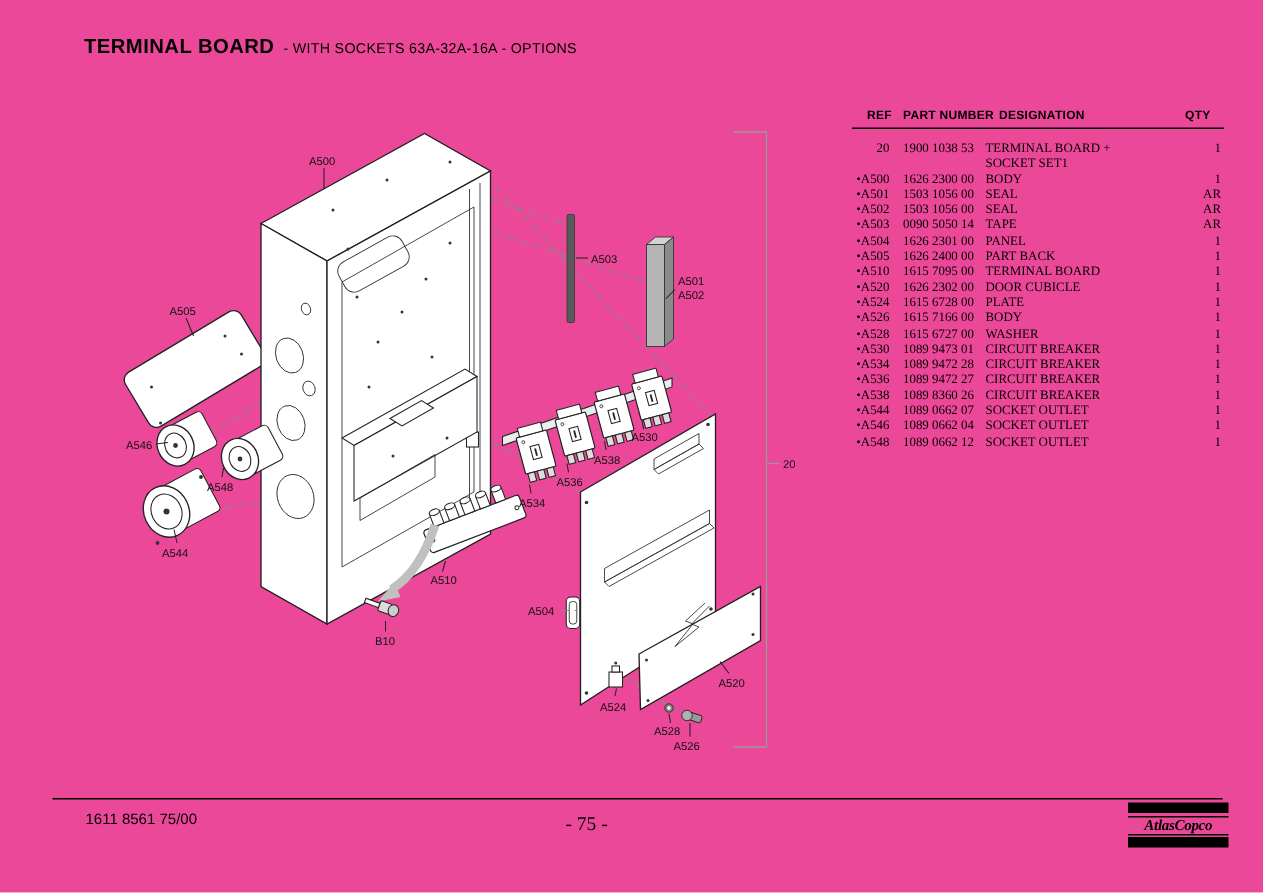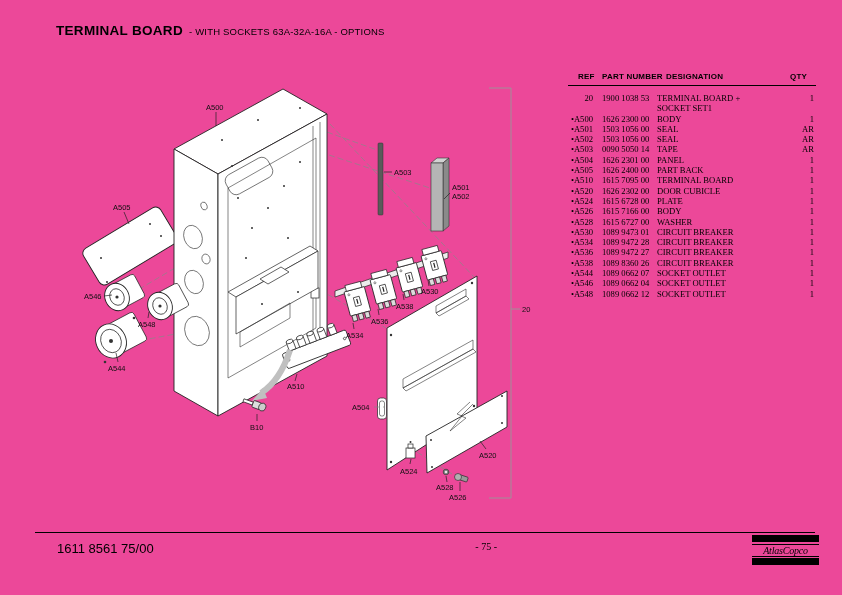--- a/index.html
+++ b/index.html
@@ -33,26 +33,26 @@
   .t-body{margin-top:7px;font-family:"Liberation Serif",serif;font-size:8.6px;line-height:10.3px}
   .row{display:flex;align-items:flex-start}
   .c-ref{width:25px;text-align:right;white-space:nowrap}
   .c-part{width:64px;padding-left:9px}
   .c-desig{flex:1}
   .c-desig.lvl2{padding-left:8px}
   .c-qty{width:26px;text-align:right;padding-right:2px}
 
   
   .footer-rule{position:absolute;left:35px;top:532px;width:780px;border-top:1px solid #000}
-  .doc-number{position:absolute;left:57px;top:541px;font-size:13px}
-  .page-number{position:absolute;left:377px;top:541px;width:120px;text-align:right;font-size:10px;
+  .doc-number{position:absolute;left:57px;top:541px;font-size:10px}
+  .page-number{position:absolute;left:377px;top:541px;width:120px;text-align:left;font-size:13px;
                font-family:"Liberation Serif",serif}
   .logo{position:absolute;left:752px;top:535px;width:67px}
   .logo-bar{height:7px;background:#000}
-  .logo-text{font-family:"Liberation Serif",serif;font-weight:normal;font-style:italic;
+  .logo-text{font-family:"Liberation Serif",serif;font-weight:bold;font-style:italic;
              font-size:10px;line-height:11px;text-align:center;letter-spacing:-.2px;
              border-top:1px solid #000;border-bottom:1px solid #000;margin:1.5px 0}
 </style>
 </head>
 <body>
 
 <div class="page">
 
   <div class="title">
     <span class="title-main">TERMINAL BOARD</span>

